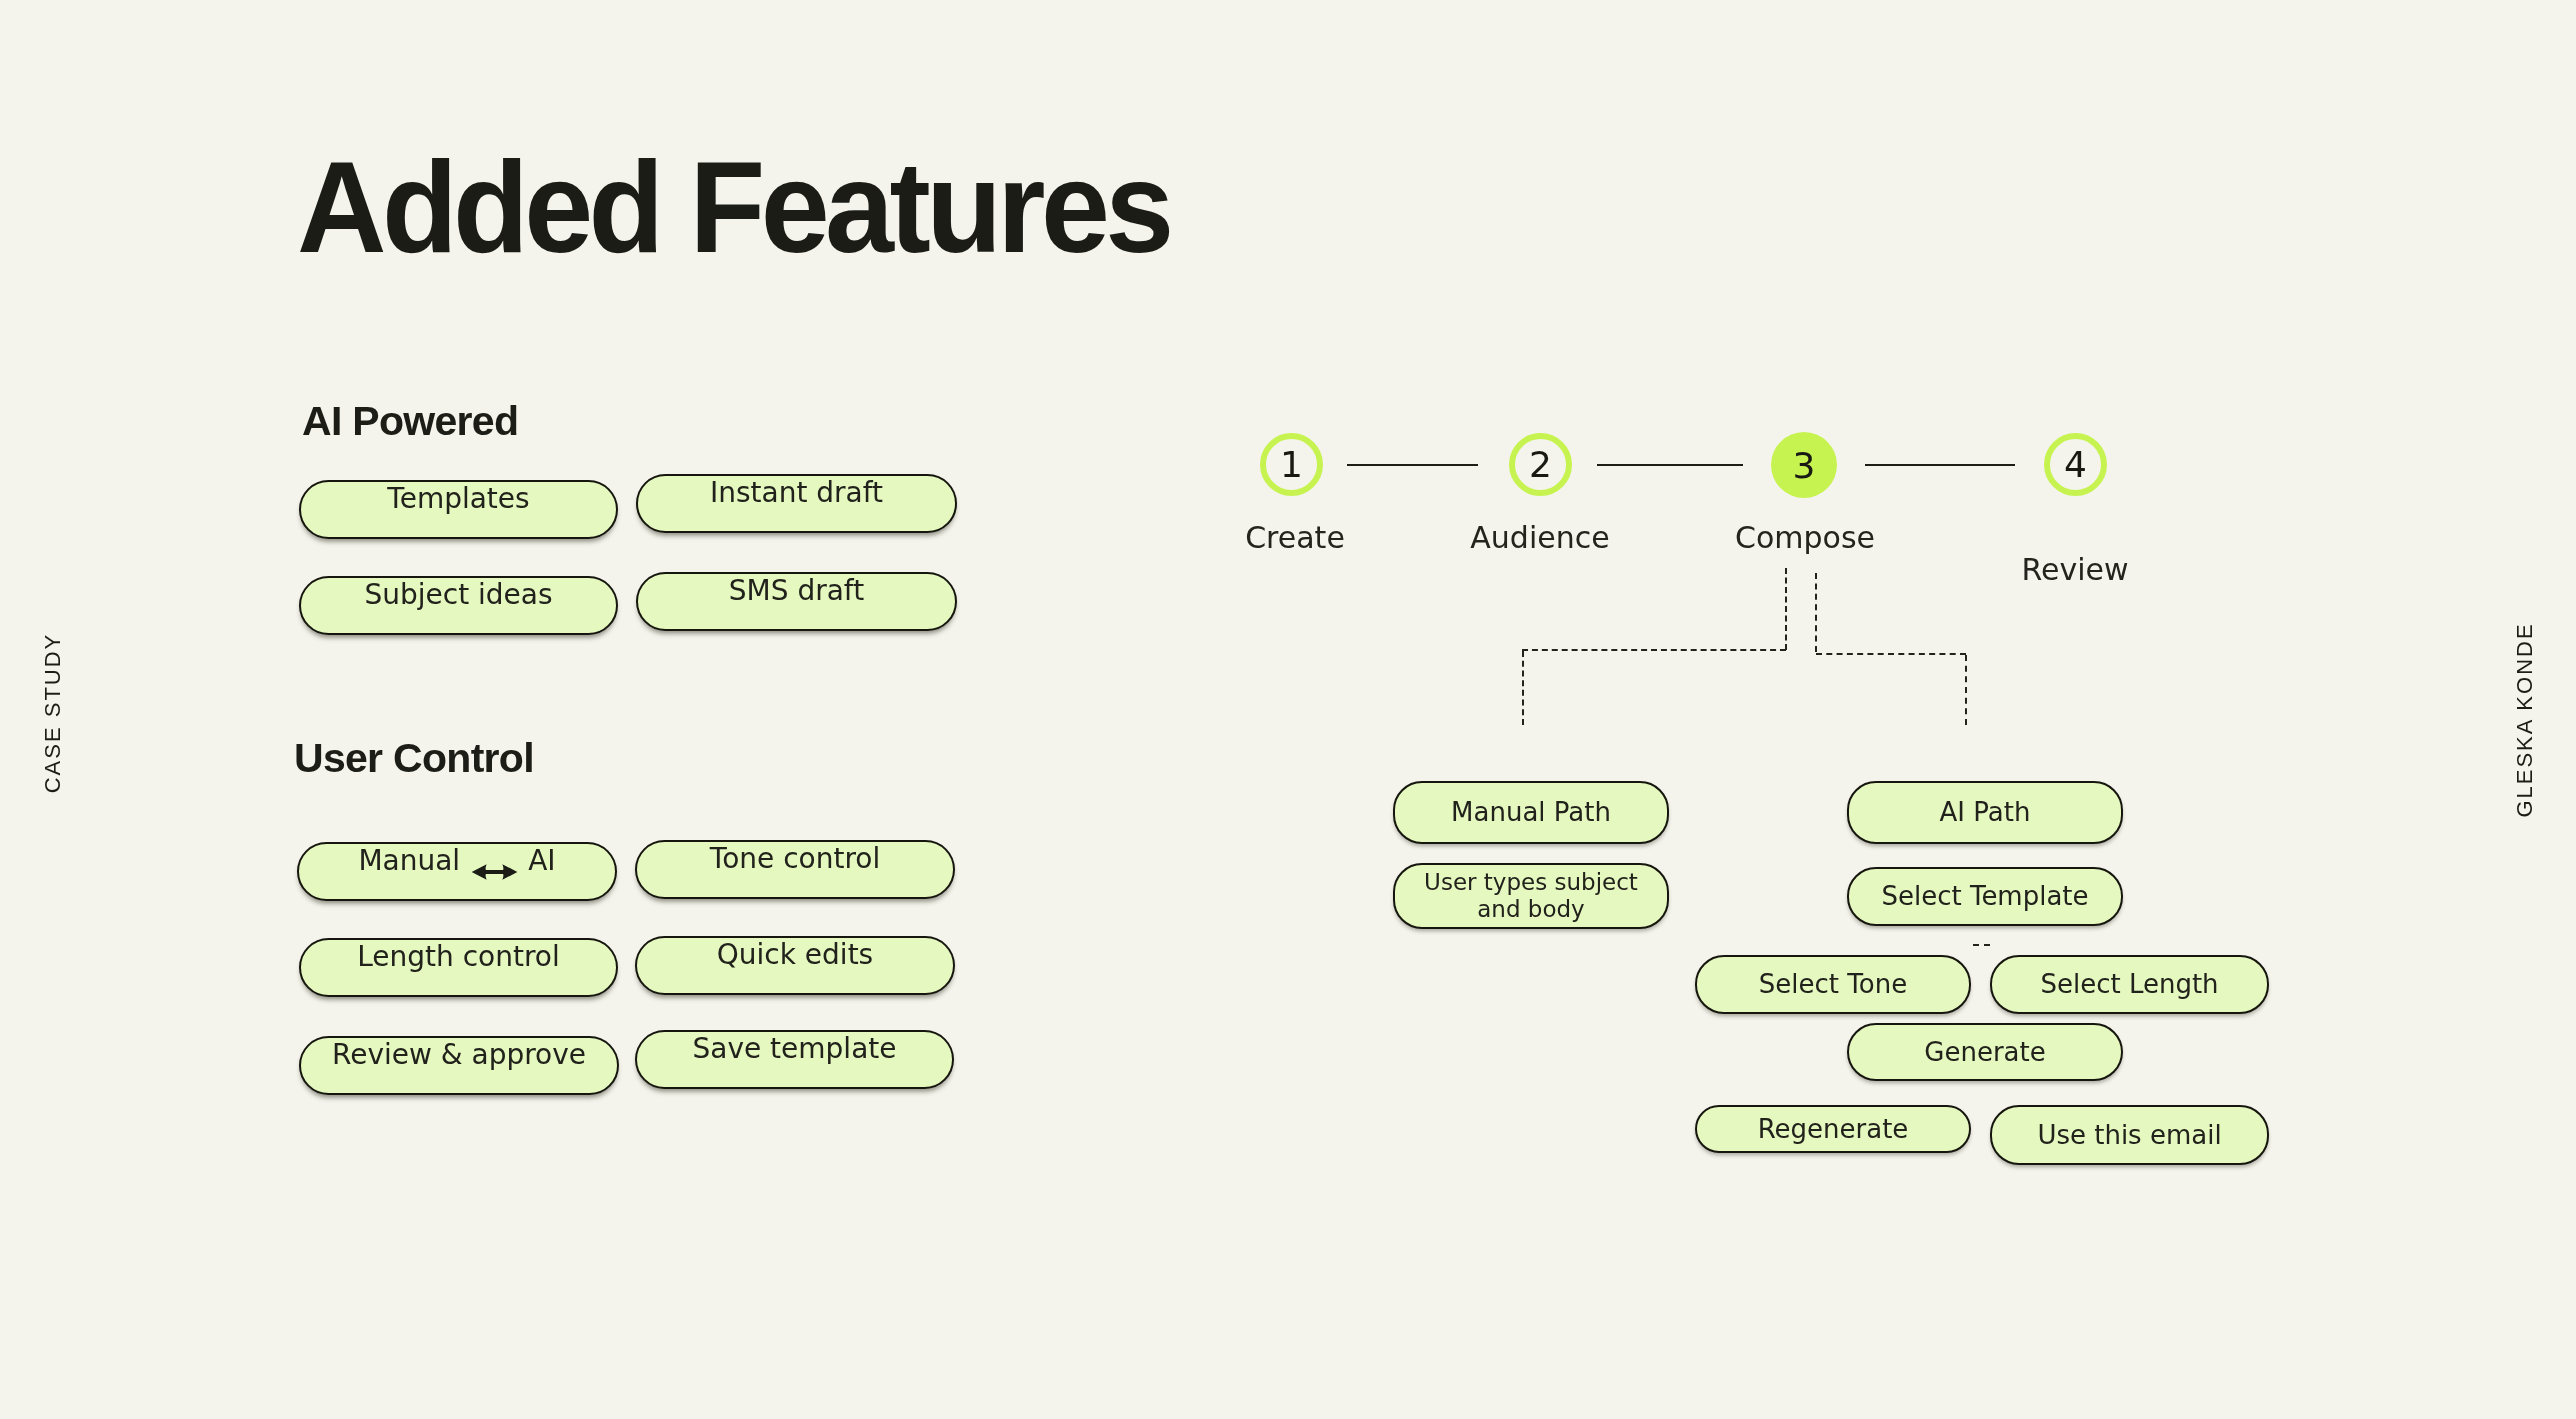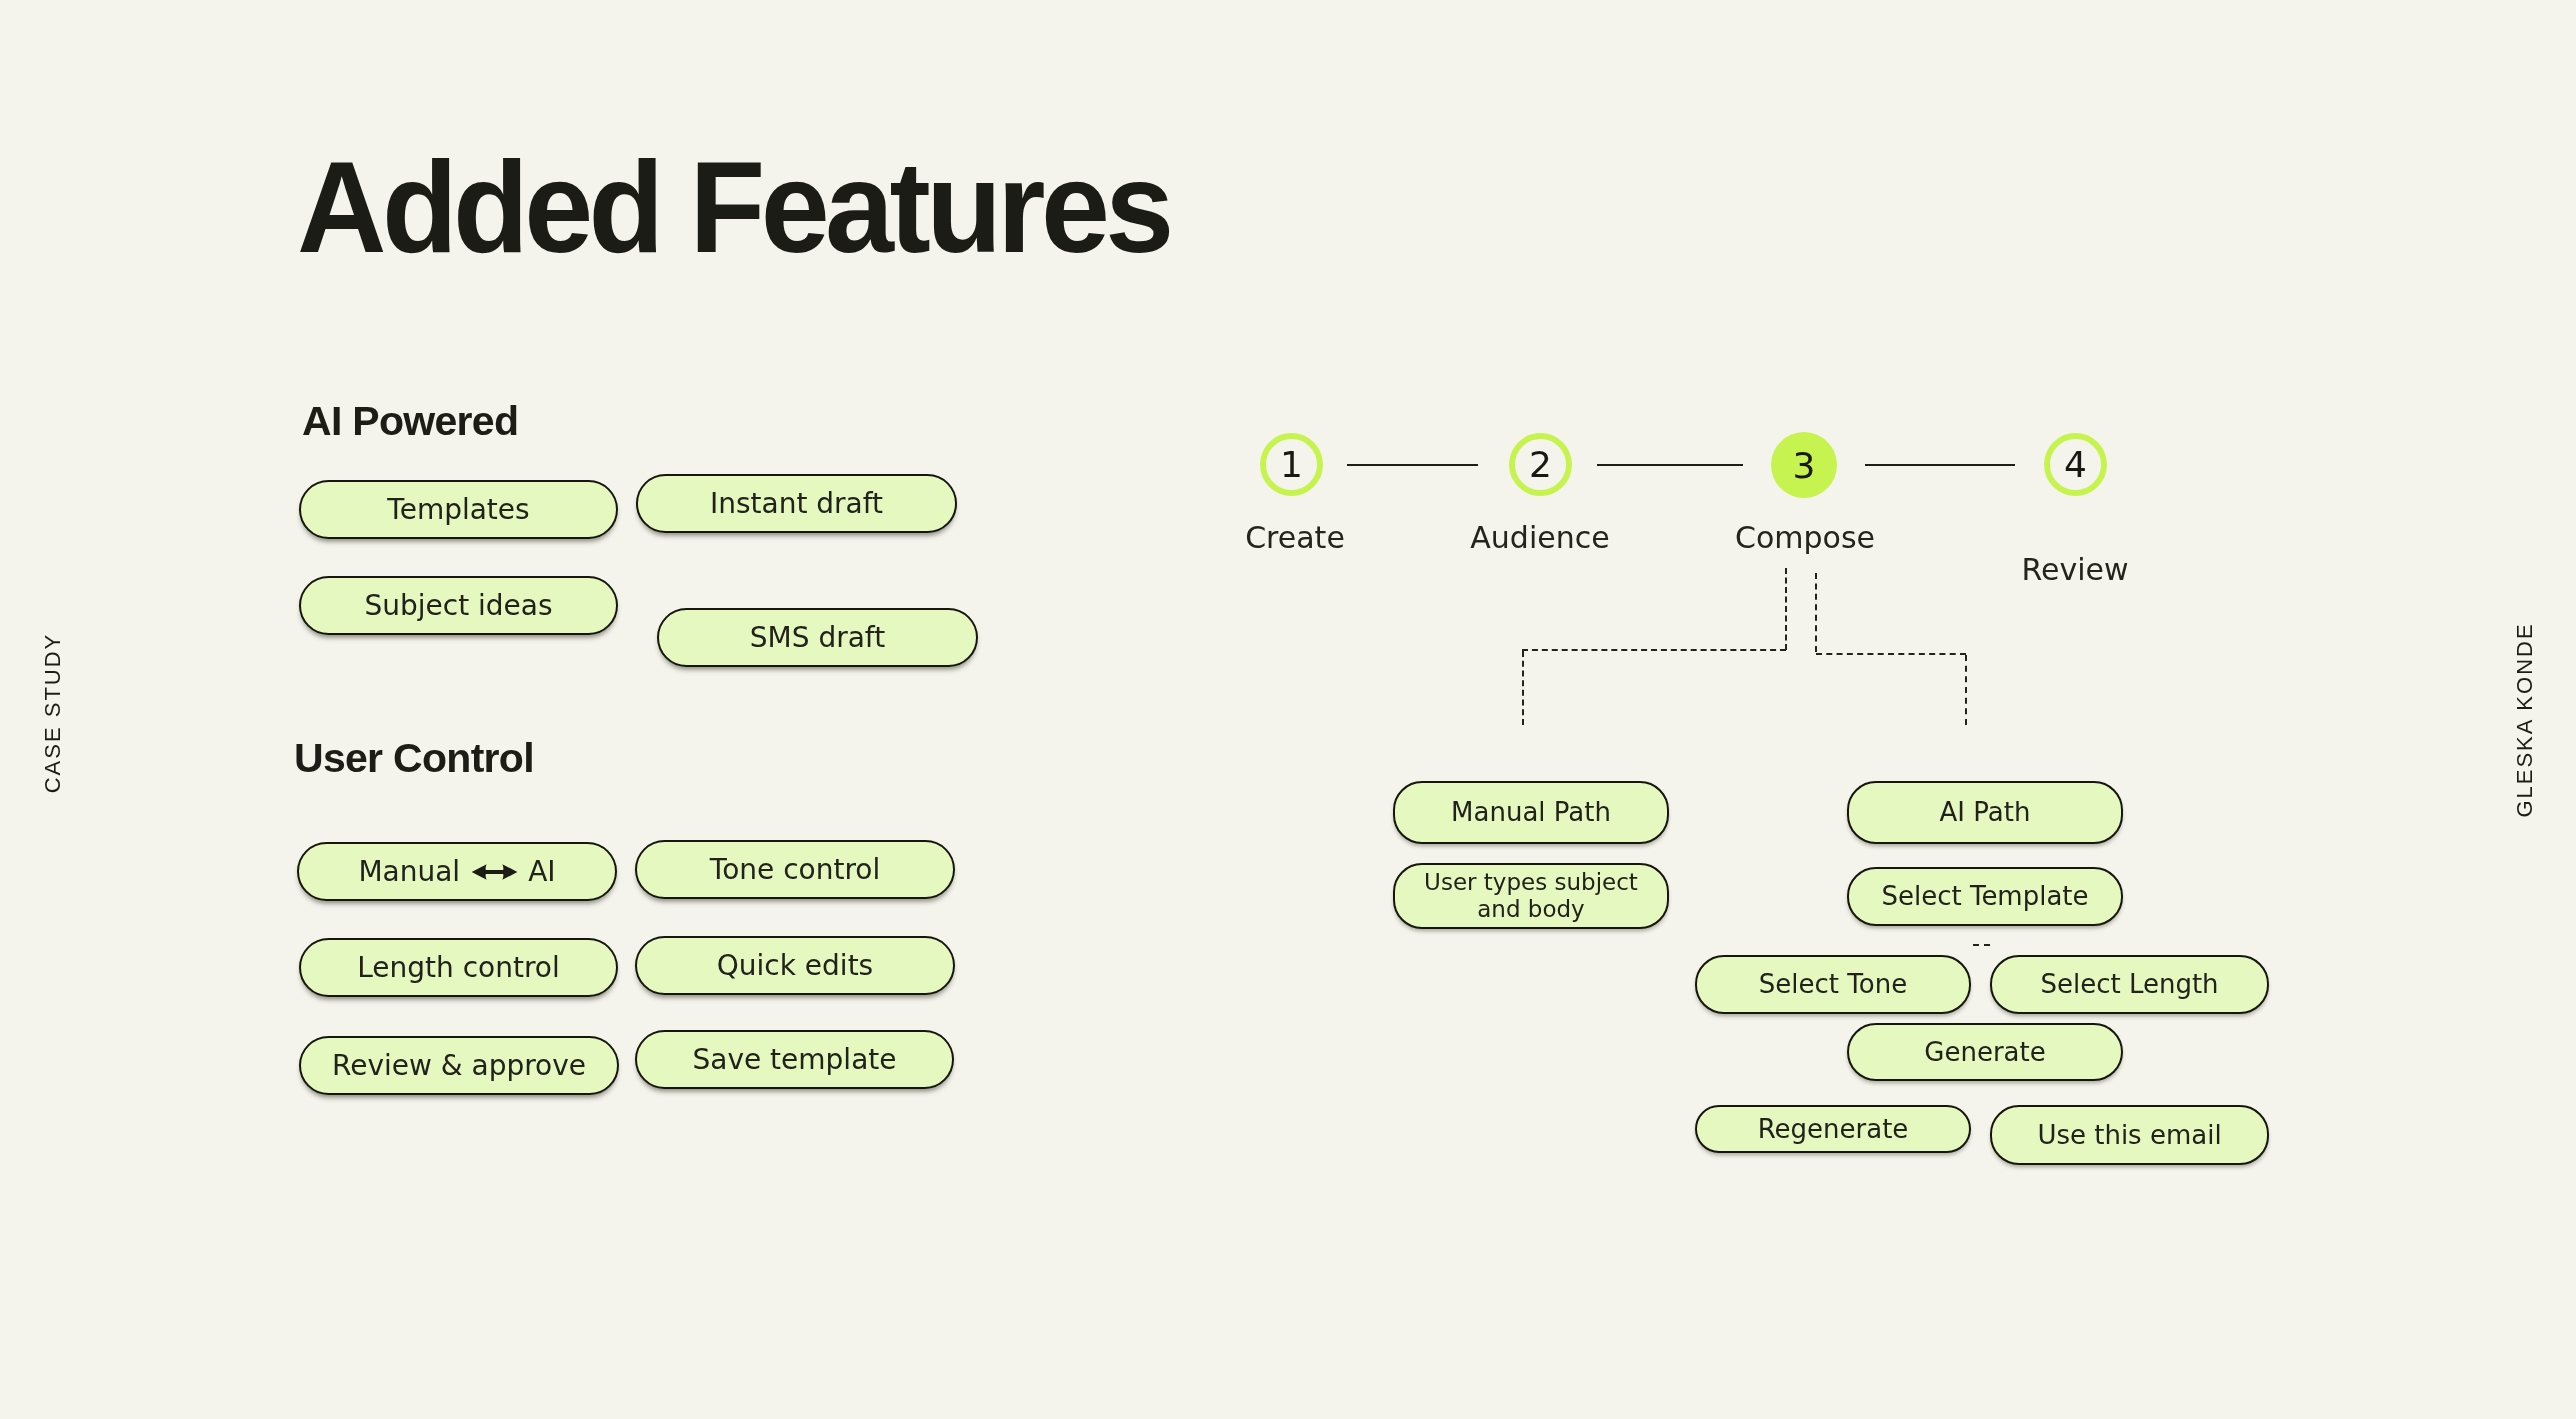--- a/index.html
+++ b/index.html
@@ -56,21 +56,20 @@
 
   
   .pill {
     position: absolute;
     box-sizing: border-box;
     height: 59px;
     background: #e4f8bf;
     border: 2px solid #16160f;
     border-radius: 656px;
     display: flex;
-    align-items: center;
     justify-content: center;
     gap: 10.5px;
     font-size: 28px;
     color: #22221c;
     box-shadow: 0 4.6px 5.3px -2px rgba(35, 35, 20, 0.5);
     white-space: nowrap;
   }
   .pill .arrow-icon {
     display: inline-flex;
     align-items: center;
@@ -170,21 +169,21 @@
 
   <div class="pill" style="left:299px; top:480px; width:319px;">
     <span>Templates</span>
   </div>
   <div class="pill" style="left:636px; top:474px; width:321px;">
     <span>Instant draft</span>
   </div>
   <div class="pill" style="left:299px; top:576px; width:319px;">
     <span>Subject ideas</span>
   </div>
-  <div class="pill" style="left:657px; top:572px; width:321px;margin-top:36px;">
+  <div class="pill" style="left:636px; top:572px; width:321px;">
     <span>SMS draft</span>
   </div>
 
   <div class="section-heading" style="left:294px; top:735px;">User Control</div>
 
   <div class="pill" style="left:297px; top:842px; width:320px;">
     <span>Manual</span>
     <span class="arrow-icon">
       <svg width="47" height="20" viewBox="0 0 72 30">
           <path fill="#1c1c17" d="M1 15 L24 3 C22 8 22 11 23 12 L49 12 C50 11 50 8 48 3 L71 15 L48 27 C50 22 50 19 49 18 L23 18 C22 19 22 22 24 27 Z"></path>

